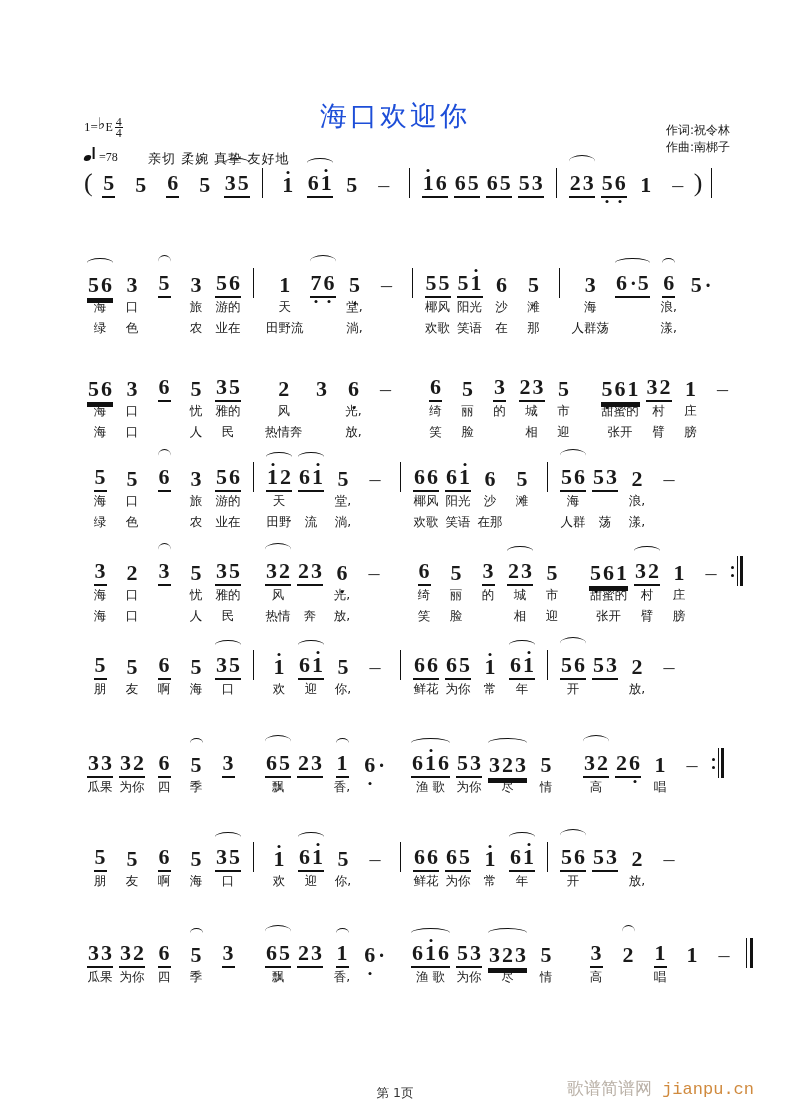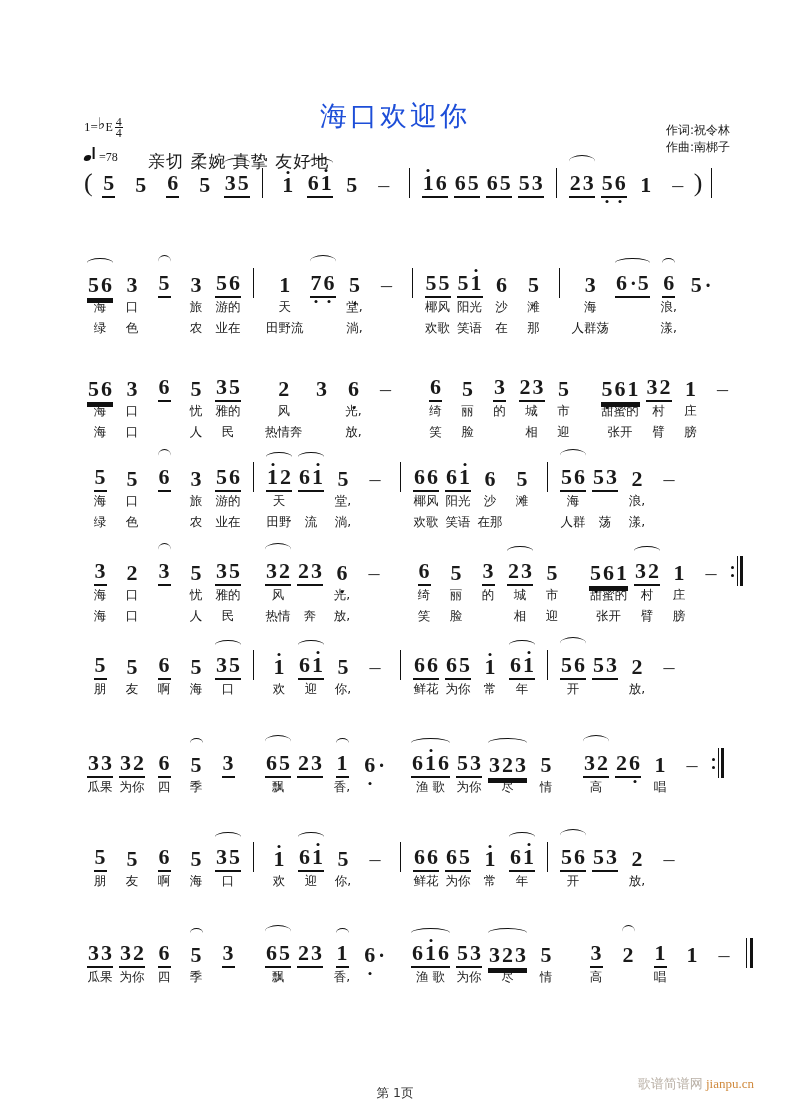--- a/index.html
+++ b/index.html
@@ -25,21 +25,21 @@
   .meter{display:inline-block;text-align:center;font-family:"Liberation Serif",serif;
          font-size:12px;line-height:10px;margin-left:2px;position:relative;top:-3px;}
   .meter .num{display:block;padding:0 1px;}
   .meter .den{display:block;border-top:1px solid #111;padding:0 1px;}
   .tempo{position:absolute;left:84px;top:150px;font-size:12px;font-family:"Liberation Serif",serif;
          display:flex;align-items:center;gap:8px;}
   .qnote{display:inline-block;width:7px;height:6px;background:#111;border-radius:50% 50% 50% 50%;
          transform:skewX(-18deg);position:relative;}
   .qnote::after{content:"";position:absolute;right:-1px;bottom:2px;width:1.5px;height:12px;background:#111;
          transform:skewX(18deg);}
-  .expression{position:absolute;left:148px;top:150px;font-size:17px;font-family:"DejaVu Sans",sans-serif;
+  .expression{position:absolute;left:148px;top:150px;font-size:13px;font-family:"DejaVu Sans",sans-serif;
          letter-spacing:1px;}
   .credits{position:absolute;right:60px;top:122px;text-align:right;font-size:12px;
            font-family:"DejaVu Sans",sans-serif;line-height:17px;}
 
   
   .system{position:absolute;left:84px;width:640px;}
   .measures{display:flex;align-items:flex-start;}
   .measure{display:flex;align-items:flex-start;}
   .barline{width:1px;align-self:stretch;background:#111;margin:0 9px;height:30px;}
 
@@ -84,22 +84,22 @@
   .repeat-end .thick{width:3px;height:30px;background:#111;}
   .final-bar{display:flex;align-items:center;height:30px;margin-left:6px;}
   .final-bar .thin{width:1px;height:30px;background:#111;margin-right:3px;}
   .final-bar .thick{width:3px;height:30px;background:#111;}
 
   .paren{font-family:"Liberation Serif",serif;font-size:26px;line-height:26px;font-weight:normal;}
 
   
   .pagenum{position:absolute;left:0;right:0;top:1085px;text-align:center;
            font-size:12.5px;font-family:"DejaVu Sans",sans-serif;color:#333;}
-  .watermark{position:absolute;right:36px;bottom:26px;font-size:13px;
-             font-family:Liberation Serif, serif;color:#b9b0a6;}
+  .watermark{position:absolute;right:36px;bottom:19px;font-size:17px;
+             font-family:Liberation Mono, monospace;color:#b9b0a6;}
   .watermark .dom{color:#d08a3e;}
 </style>
 </head>
 <body>
 
 <div class="page">
 
   <div class="title">海口欢迎你</div>
 
   <div class="keyblock">

